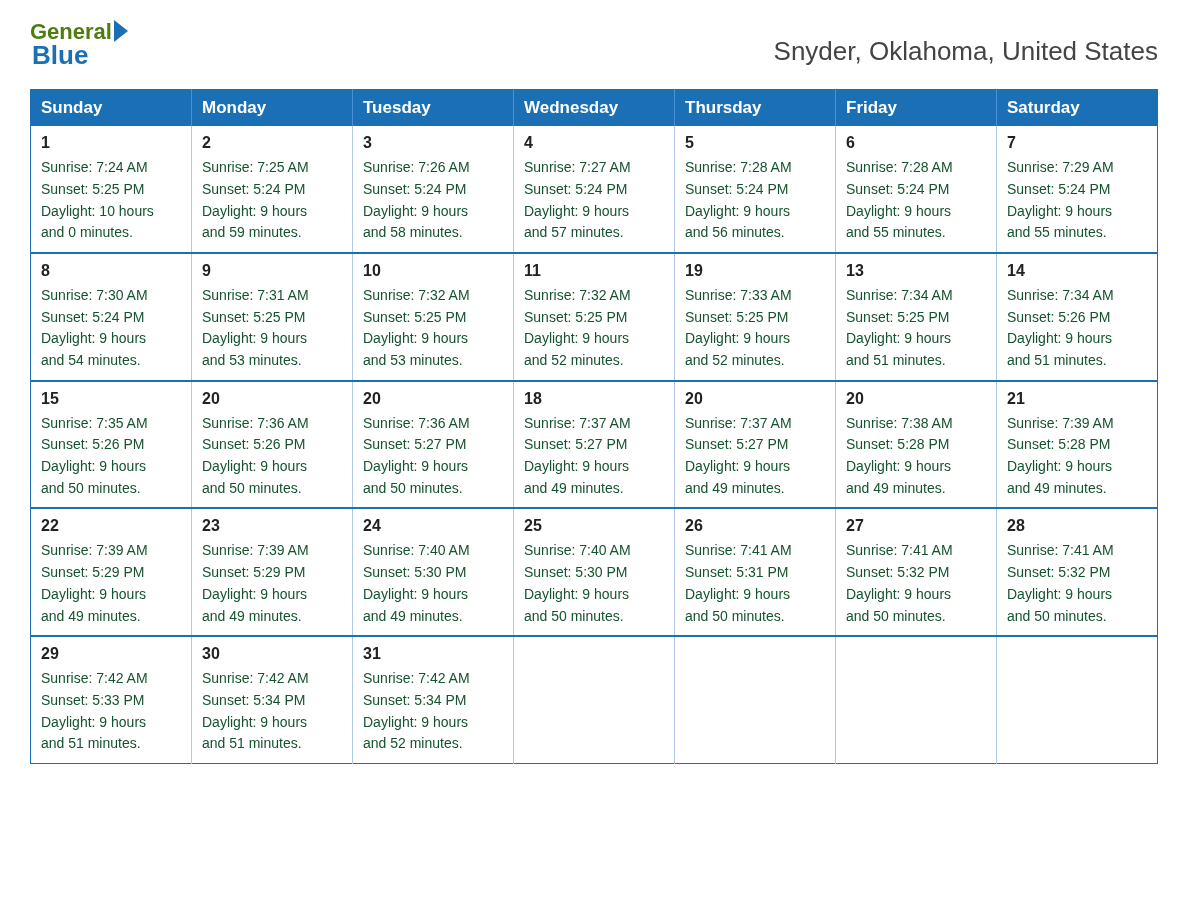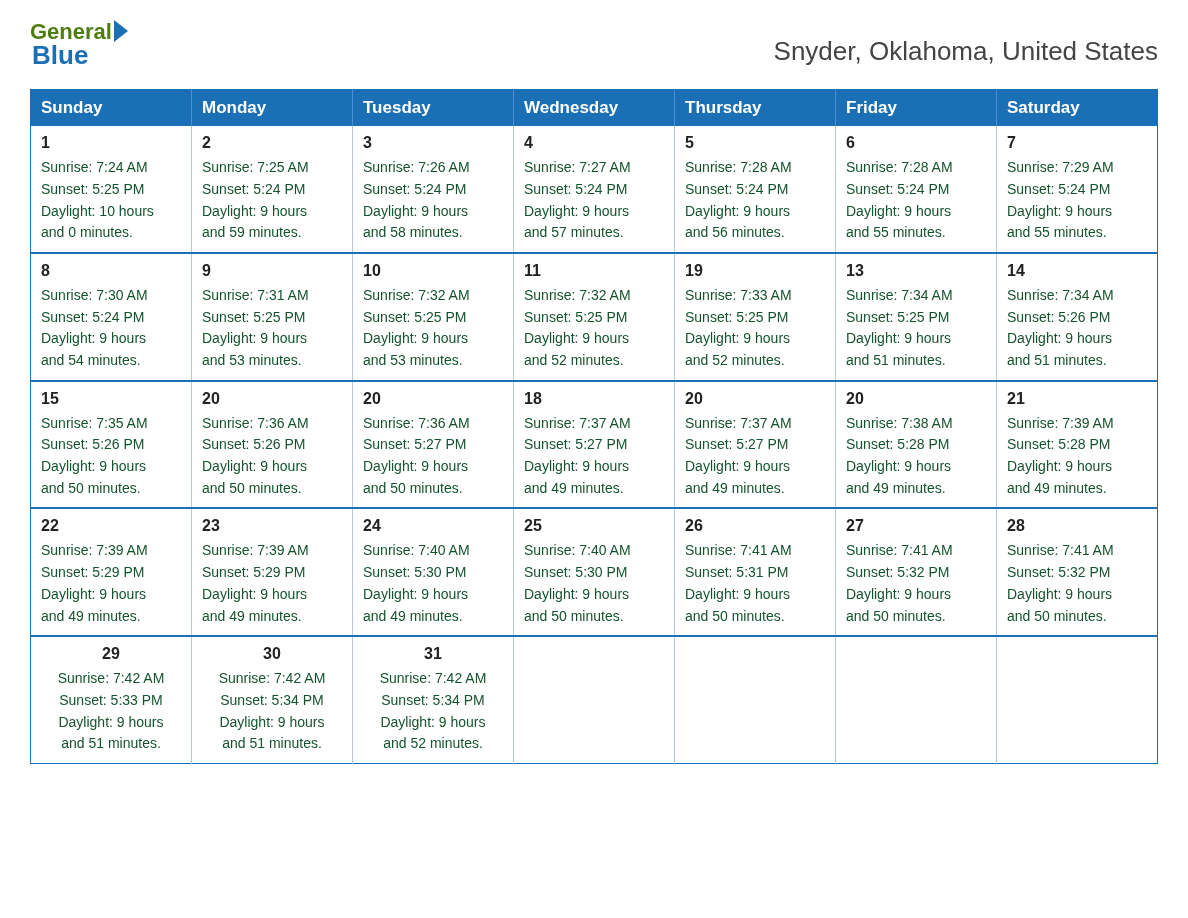--- a/index.html
+++ b/index.html
@@ -90,21 +90,20 @@
       width: 14.28%;
       font-size: 13.5px;
       color: #222;
       min-height: 110px;
     }
     .calendar tbody tr td:last-child {
       border-right: none;
     }
     .calendar tbody tr:last-child td {
       border-bottom: none;
-      text-align: center;
     }
     .day-num {
       font-size: 16px;
       font-weight: bold;
       color: #222;
       margin-bottom: 5px;
       display: block;
     }
     .day-info {
       font-size: 14px;

